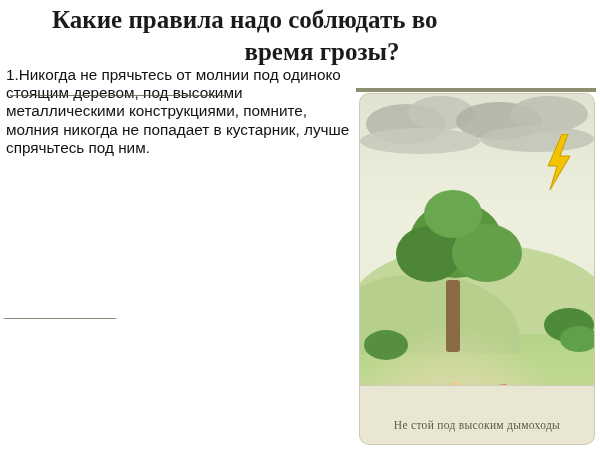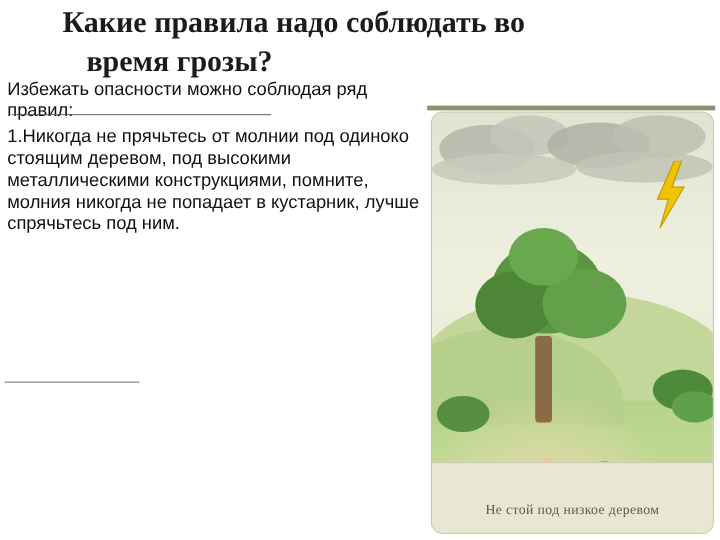--- a/index.html
+++ b/index.html
@@ -28,20 +28,21 @@
     font-family: Liberation Serif, serif;
     font-size: 25px;
     font-weight: bold;
     color: #1b1b1b;
     line-height: 1.28;
     letter-spacing: 0px;
   }
   .title .line2 {
     display: block;
     padding-left: 20px;
+    text-align: center;
   }
   .body-text {
     position: absolute;
     left: 6px;
     top: 66px;
     width: 348px;
     font-size: 15.3px;
     color: #111111;
     line-height: 1.19;
   }
@@ -264,21 +265,20 @@
 <div class="slide">
 
   <div class="title">
     <span>Какие правила надо соблюдать во</span>
     <span class="line2">время грозы?</span>
   </div>
 
   <div class="deco-line"></div>
 
   <div class="body-text">
-    <p class="intro">Избежать опасности можно соблюдая ряд правил:</p>
     <p class="para">1.Никогда не прячьтесь от молнии под одиноко стоящим деревом, под высокими металлическими конструкциями, помните, молния никогда не попадает в кустарник, лучше спрячьтесь под ним.</p>
   </div>
 
   <div class="strike-1"></div>
   <div class="strike-2"></div>
 
   <div class="image-panel">
     <div class="sky"></div>
     <div class="cloud c1"></div>
     <div class="cloud c2"></div>
@@ -310,17 +310,17 @@
     <div class="person-body"></div>
     <div class="person-legs"></div>
     <div class="person-head"></div>
 
     <div class="child"></div>
     <div class="child-head"></div>
     <div class="basket2"></div>
 
     <div class="caption-box"></div>
     <div class="caption-text">
-      <div>Не стой под низкое деревом</div>
+      <div>Не стой под высоким дымоходы</div>
     </div>
   </div>
 
 </div>
 
 </body></html>

